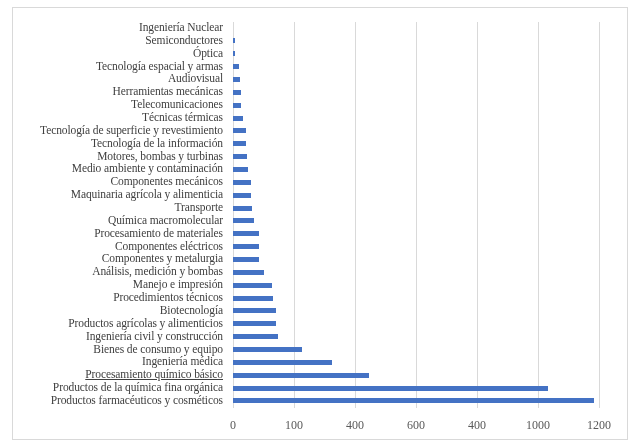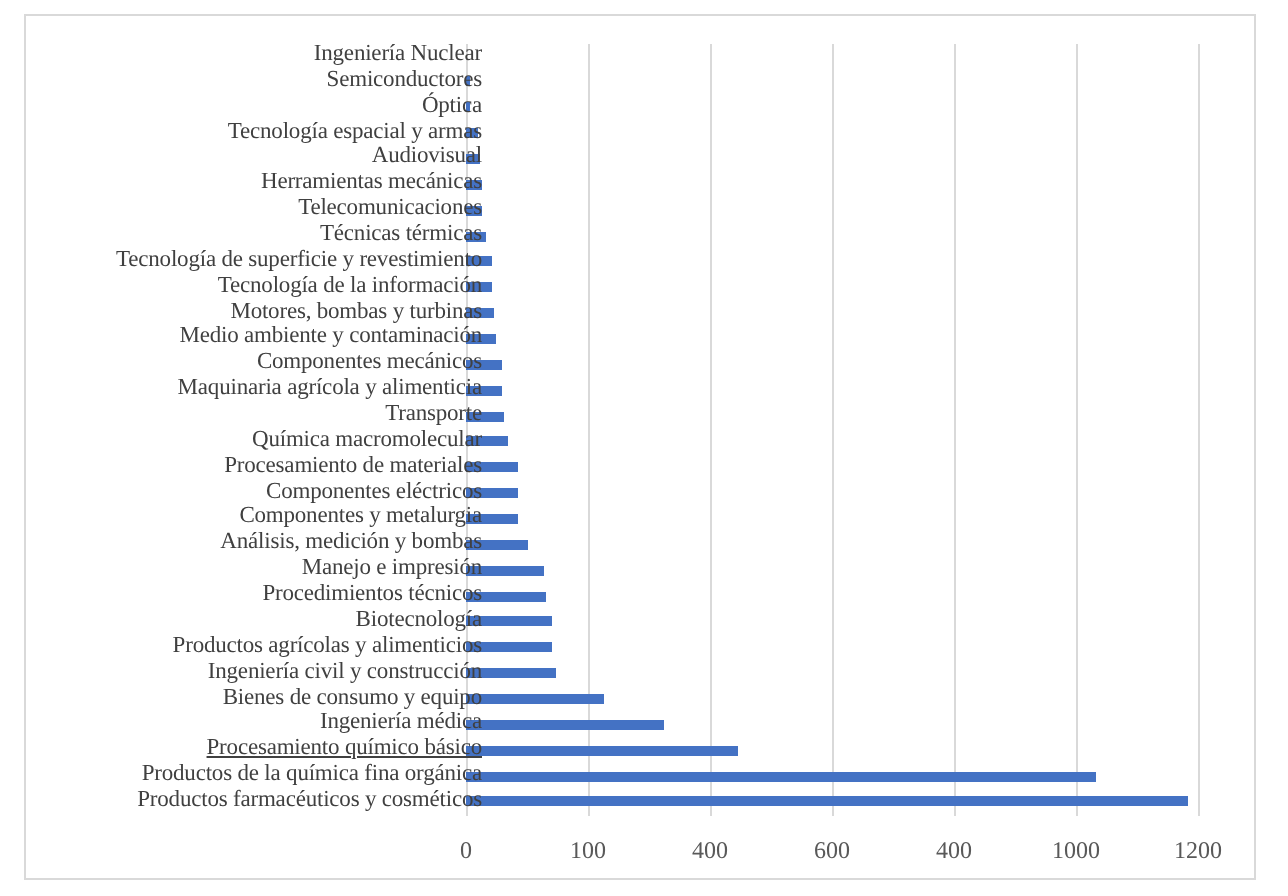--- a/index.html
+++ b/index.html
@@ -4,21 +4,21 @@
   <style>
     html, body { margin: 0; padding: 0; background: #ffffff; }
     body { width: 644px; height: 448px; position: relative; overflow: hidden;
            font-family: "Liberation Serif", "DejaVu Serif", serif; }
     .frame { position: absolute; left: 12px; top: 7px; width: 616px; height: 433px;
              border: 1px solid #d9d9d9; box-sizing: border-box; background: #fff; }
     .plot { position: absolute; left: 233px; top: 22px; width: 382px; height: 386px; }
     .gridline { position: absolute; top: 0; bottom: 0; width: 1px; background: #d9d9d9; }
     .axisline { position: absolute; top: 0; bottom: 0; width: 1px; background: #d9d9d9; left: 0; }
     .bar { position: absolute; left: 0; height: 5px; background: #4472c4; }
-    .cat-label { position: absolute; right: 403px; font-size: 11.5px; color: #404040;
+    .cat-label { position: absolute; right: 421px; font-size: 11.5px; color: #404040;
                  white-space: nowrap; line-height: 13px; text-align: center; letter-spacing: -0.1px; }
     .tick-label { position: absolute; top: 418px; font-size: 12px; color: #595959;
                   transform: translateX(-50%); white-space: nowrap; }
   </style>
 </head>
 <body>
 
 <div class="frame"></div>
 
 <div class="plot" id="plot">

